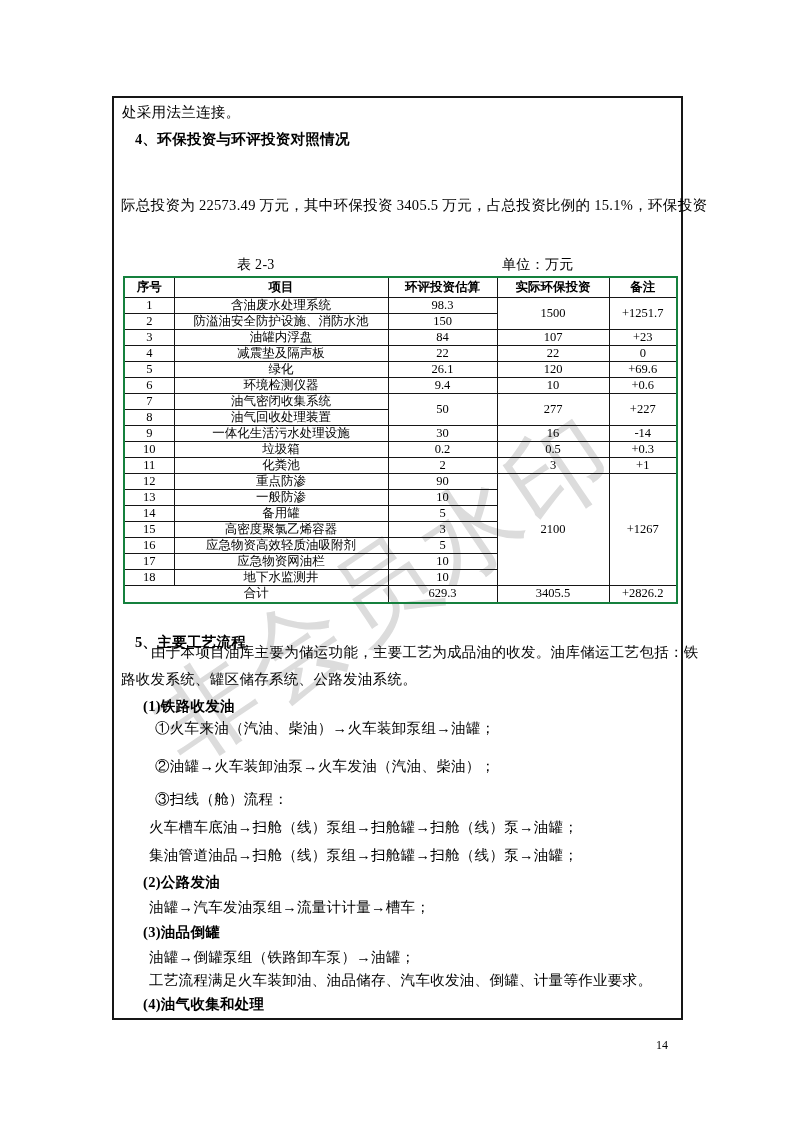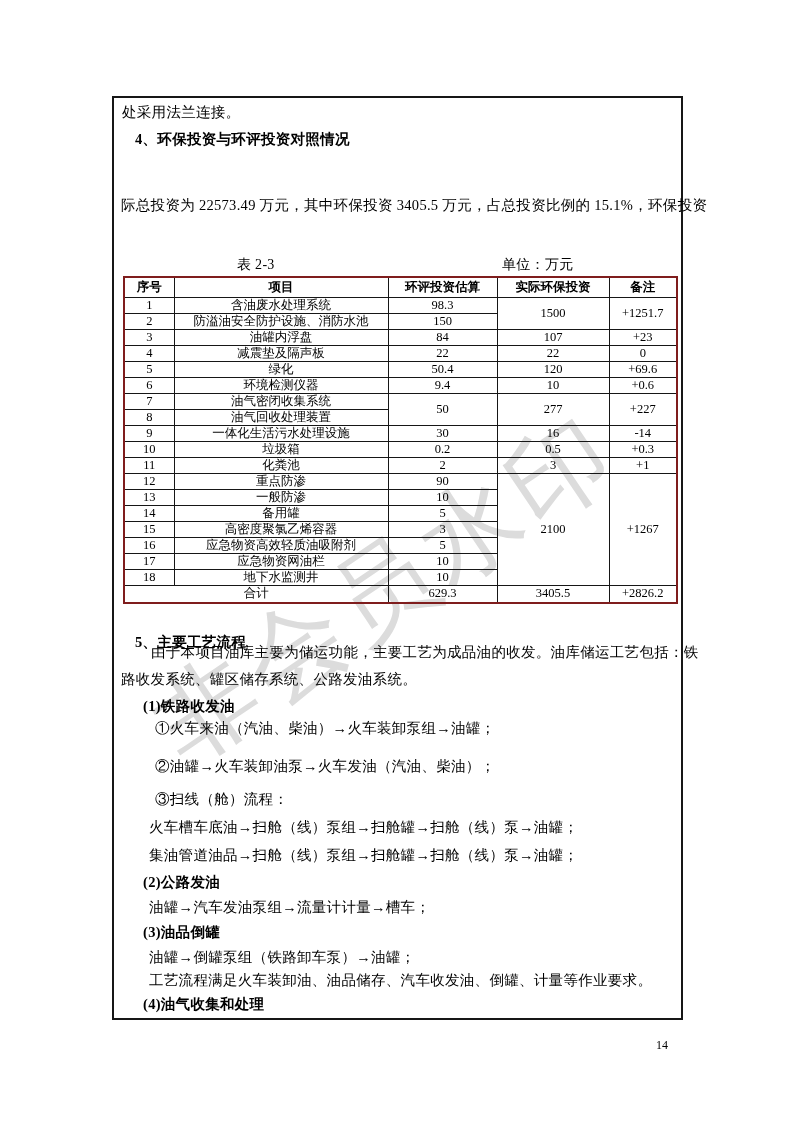--- a/index.html
+++ b/index.html
@@ -37,21 +37,21 @@
     letter-spacing:0.3px;
   }
   .b{font-weight:bold;}
   .tbl-caption{font-size:14px;font-weight:normal;}
   table.cmp{
     position:absolute;
     left:9px;top:178px;
     width:553px;
     border-collapse:collapse;
     table-layout:fixed;
-    border:2px solid #7f1d1d;
+    border:2px solid #15803d;
     background:transparent;
   }
   table.cmp td,table.cmp th{
     border:1px solid #161616;
     font-size:12.5px;
     line-height:13px;
     text-align:center;
     vertical-align:middle;
     padding:0 1px;
     font-weight:normal;
@@ -126,21 +126,21 @@
           <tr>
             <td>4</td>
             <td>减震垫及隔声板</td>
             <td>22</td>
             <td>22</td>
             <td>0</td>
           </tr>
           <tr>
             <td>5</td>
             <td>绿化</td>
-            <td>50.4</td>
+            <td>26.1</td>
             <td>120</td>
             <td>+69.6</td>
           </tr>
           <tr>
             <td>6</td>
             <td>环境检测仪器</td>
             <td>9.4</td>
             <td>10</td>
             <td>+0.6</td>
           </tr>

